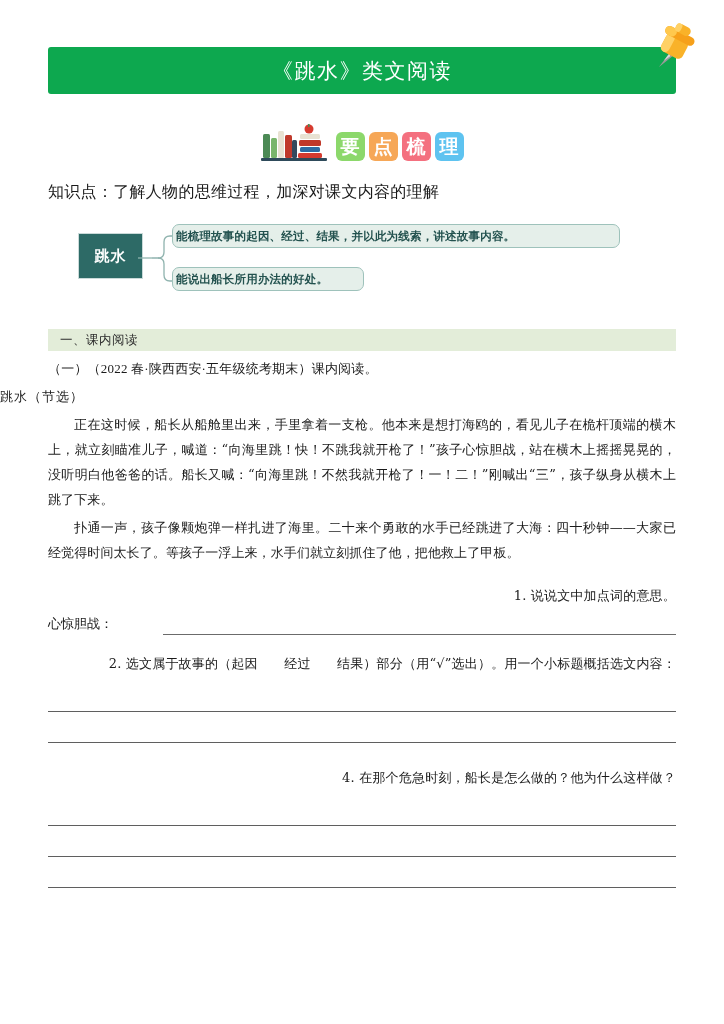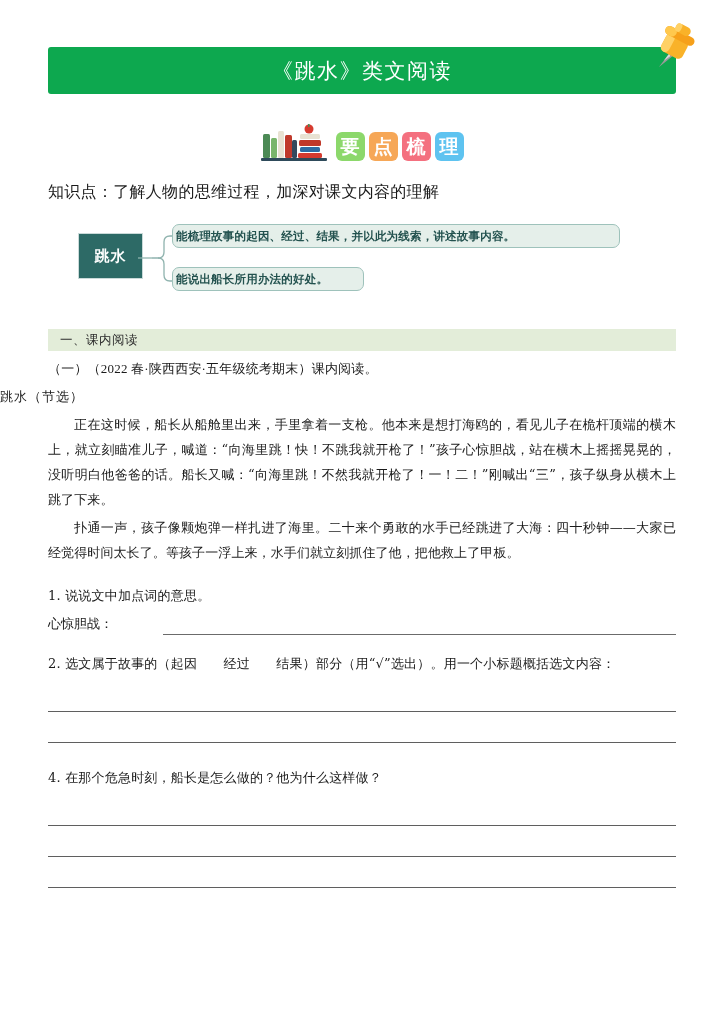--- a/index.html
+++ b/index.html
@@ -222,20 +222,21 @@
     top: 585px;
     width: 628px;
   }
   .q-block { margin-bottom: 0; }
   .q-text {
     font-size: 13px;
     line-height: 22px;
     letter-spacing: 0.2px;
     margin-bottom: 6px;
     font-family: "DejaVu Serif", "Liberation Serif", serif;
+    text-align: right;
   }
   .q-inline-row {
     display: flex;
     align-items: flex-end;
     font-size: 13px;
     line-height: 22px;
     font-family: "DejaVu Serif", "Liberation Serif", serif;
     gap: 46px;
   }
   .q-inline-label { white-space: nowrap; }

